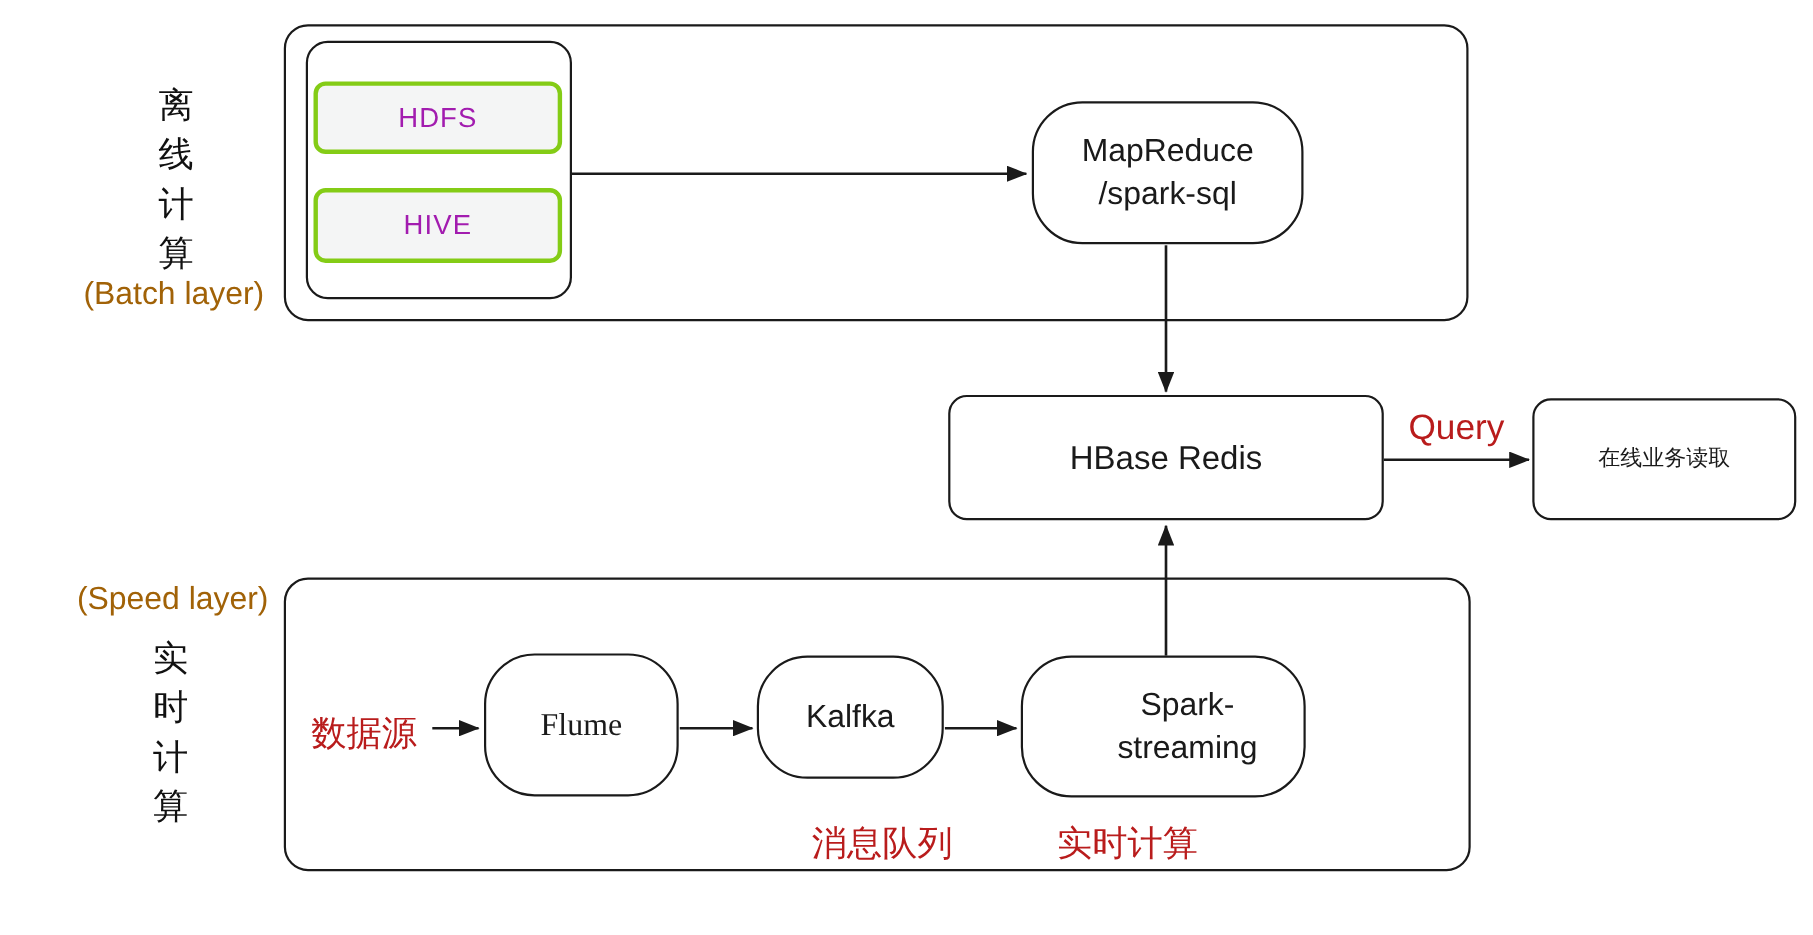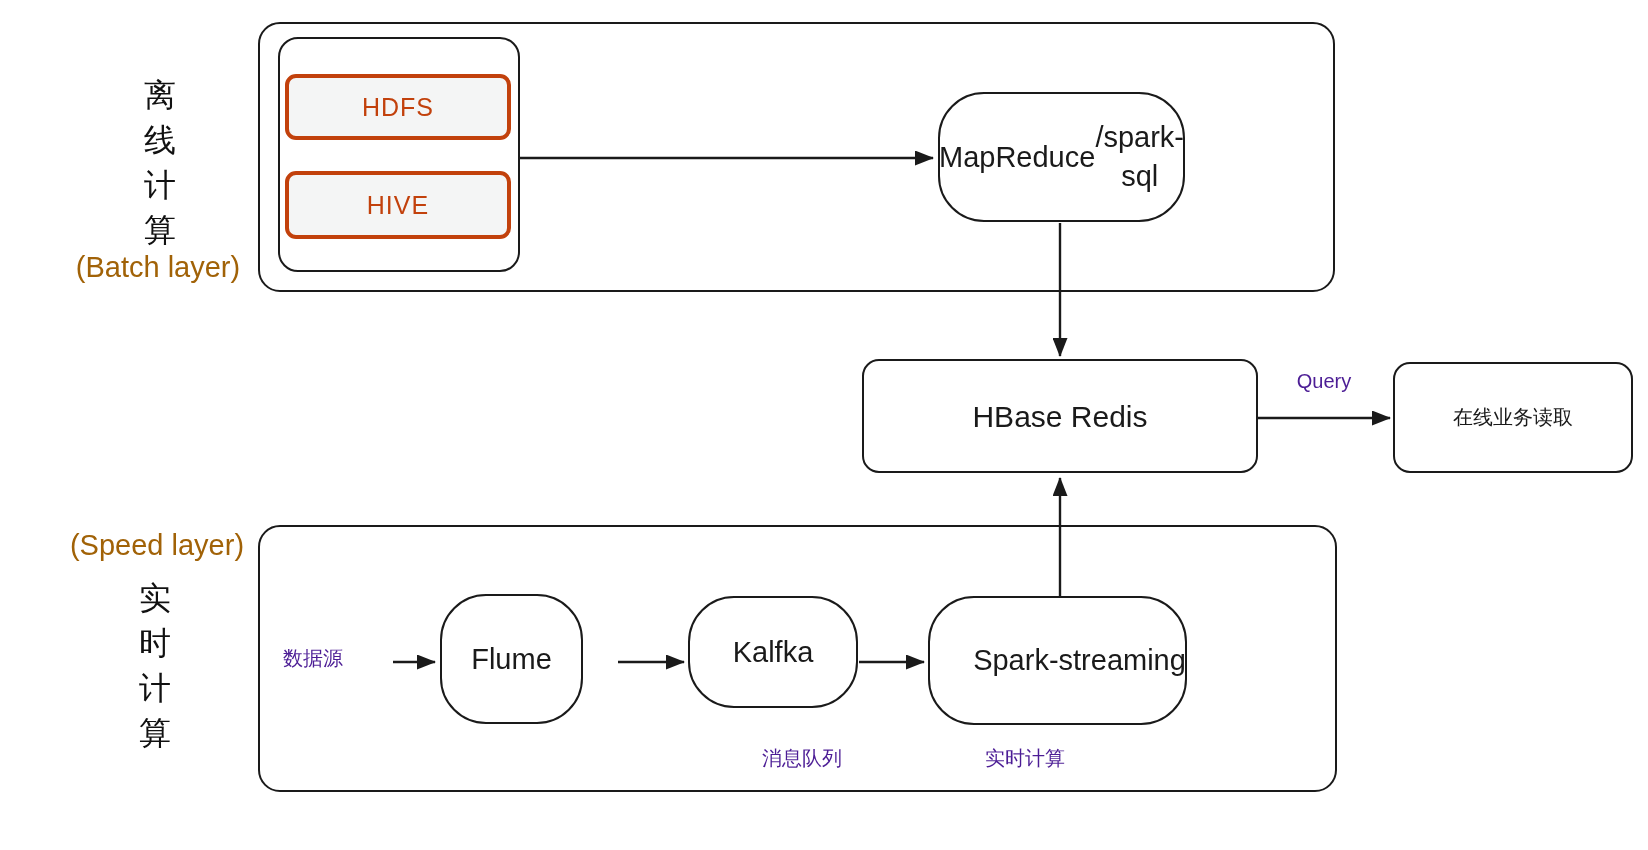--- a/index.html
+++ b/index.html
@@ -23,64 +23,64 @@
     position: absolute;
     border: 2.3px solid #1a1a1a;
     border-radius: 20px;
     background: #ffffff;
   }
   .node {
     position: absolute;
     border: 2.5px solid #1a1a1a;
     background: #ffffff;
     display: flex;
-    flex-direction: row;
+    flex-direction: column;
     align-items: center;
     justify-content: center;
     text-align: center;
     font-size: 29px;
     line-height: 39px;
     color: #1a1a1a;
   }
   .rounded { border-radius: 17px; }
   .pill { border-radius: 46px; }
   .storage-item {
     position: absolute;
     background: #f4f5f5;
-    border: 4px solid #c2410c;
+    border: 4px solid #84cc16;
     border-radius: 11px;
     display: flex;
     align-items: center;
     justify-content: center;
     font-size: 25px;
     letter-spacing: 1px;
-    color: #c2410c;
+    color: #a21caf;
   }
   .vlabel {
     position: absolute;
     display: flex;
     flex-direction: column;
     align-items: center;
     font-size: 32px;
     color: #111111;
   }
   .vlabel span { display: block; height: 45px; line-height: 45px; }
   .side-name {
     position: absolute;
     font-size: 29px;
     text-align: center;
     white-space: nowrap;
     color: #a16207;
   }
   .caption {
     position: absolute;
-    font-size: 20px;
+    font-size: 32px;
     text-align: center;
     white-space: nowrap;
-    color: #4c1d95;
+    color: #b91c1c;
   }
   .arrows-layer {
     position: absolute;
     left: 0; top: 0;
     width: 1648px; height: 850px;
     pointer-events: none;
     z-index: 20;
   }
   .boxes { z-index: 10; }
 </style>
@@ -119,21 +119,21 @@
     <span>实</span>
     <span>时</span>
     <span>计</span>
     <span>算</span>
   </div>
 
   <div class="container-box" style="left:258px; top:525px; width:1079px; height:267px;"></div>
 
   <div class="caption" style="left:283px; top:645px; width:110px; text-align:left;">数据源</div>
 
-  <div class="node pill boxes" style="left:440px; top:594px; width:143px; height:130px;">Flume</div>
+  <div class="node pill boxes" style="left:440px; top:594px; width:177px; height:130px;font-family:Liberation Serif, serif;">Flume</div>
 
   <div class="node pill boxes" style="left:688px; top:596px; width:170px; height:112px;">Kalfka</div>
 
   <div class="node pill boxes" style="left:928px; top:596px; width:259px; height:129px;padding-left:44px;">
     <div>Spark-</div>
     <div>streaming</div>
   </div>
 
   <div class="caption" style="left:702px; top:745px; width:200px;">消息队列</div>
   <div class="caption" style="left:925px; top:745px; width:200px;">实时计算</div>

